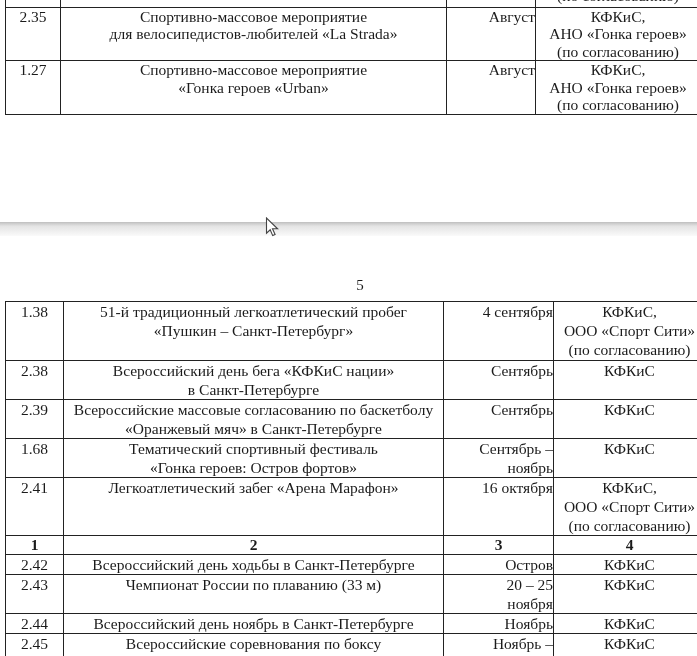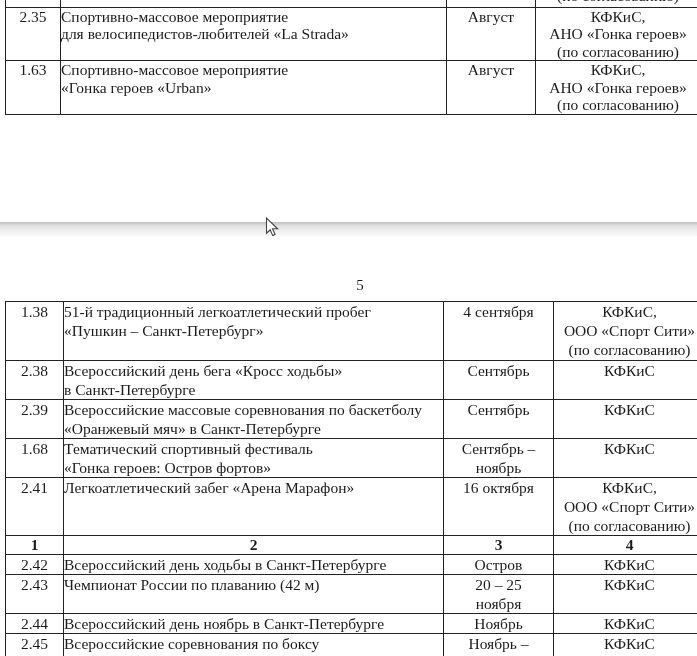--- a/index.html
+++ b/index.html
@@ -19,22 +19,22 @@
   .doc-table{
     position:absolute;border-collapse:collapse;table-layout:fixed;
     background:#fff;font-size:15.5px;
   }
   .doc-table td{
     border:1.2px solid #222;vertical-align:top;padding:0;overflow:hidden;
   }
   #table-p4{left:5px;top:0;width:695px;line-height:17.5px;}
   #table-p5{left:5px;top:65px;width:700px;line-height:19px;}
   .cell-num{text-align:center;padding-top:1px;}
-  .cell-name{padding:1px 4px 0 7px;text-align:left;}
-  .cell-date{text-align:center;padding-top:1px;}
+  .cell-name{padding:1px 4px 0 7px;text-align:center;}
+  .cell-date{text-align:right;padding-top:1px;}
   .cell-org{text-align:center;padding-top:1px;}
   .pre{white-space:pre-line;}
   tr.frag td{border-top:none;}
   tr.frag .frag-clip{margin-top:-13px;}
   tr.head-row td{font-weight:bold;text-align:center;line-height:16px;padding-top:1px;}
   #page-number{
     position:absolute;top:41px;left:335px;width:50px;
     text-align:center;font-size:15px;
   }
   #cursor{position:absolute;left:265px;top:217px;width:15px;height:22px;}
@@ -64,21 +64,21 @@
       <tr style="height:53px">
         <td class="cell-num">2.35</td>
         <td class="cell-name pre">Спортивно-массовое мероприятие
 для велосипедистов-любителей «La Strada»</td>
         <td class="cell-date pre">Август</td>
         <td class="cell-org pre">КФКиС,
 АНО «Гонка героев»
 (по согласованию)</td>
       </tr>
       <tr style="height:53px">
-        <td class="cell-num">1.63</td>
+        <td class="cell-num">1.27</td>
         <td class="cell-name pre">Спортивно-массовое мероприятие
 «Гонка героев «Urban»</td>
         <td class="cell-date pre">Август</td>
         <td class="cell-org pre">КФКиС,
 АНО «Гонка героев»
 (по согласованию)</td>
       </tr>
     </tbody>
       </table>
   </div>
@@ -100,28 +100,28 @@
         <td class="cell-num">1.38</td>
         <td class="cell-name pre">51-й традиционный легкоатлетический пробег
 «Пушкин – Санкт-Петербург»</td>
         <td class="cell-date pre">4 сентября</td>
         <td class="cell-org pre">КФКиС,
 ООО «Спорт Сити»
 (по согласованию)</td>
       </tr>
       <tr style="height:38px">
         <td class="cell-num">2.38</td>
-        <td class="cell-name pre">Всероссийский день бега «Кросс ходьбы»
+        <td class="cell-name pre">Всероссийский день бега «КФКиС нации»
 в Санкт-Петербурге</td>
         <td class="cell-date pre">Сентябрь</td>
         <td class="cell-org pre">КФКиС</td>
       </tr>
       <tr style="height:38px">
         <td class="cell-num">2.39</td>
-        <td class="cell-name pre">Всероссийские массовые соревнования по баскетболу
+        <td class="cell-name pre">Всероссийские массовые согласованию по баскетболу
 «Оранжевый мяч» в Санкт-Петербурге</td>
         <td class="cell-date pre">Сентябрь</td>
         <td class="cell-org pre">КФКиС</td>
       </tr>
       <tr style="height:38px">
         <td class="cell-num">1.68</td>
         <td class="cell-name pre">Тематический спортивный фестиваль
 «Гонка героев: Остров фортов»</td>
         <td class="cell-date pre">Сентябрь –
 ноябрь</td>
@@ -142,21 +142,21 @@
         <td>4</td>
       </tr>
       <tr style="height:19px">
         <td class="cell-num">2.42</td>
         <td class="cell-name pre">Всероссийский день ходьбы в Санкт-Петербурге</td>
         <td class="cell-date pre">Остров</td>
         <td class="cell-org pre">КФКиС</td>
       </tr>
       <tr style="height:38px">
         <td class="cell-num">2.43</td>
-        <td class="cell-name pre">Чемпионат России по плаванию (42 м)</td>
+        <td class="cell-name pre">Чемпионат России по плаванию (33 м)</td>
         <td class="cell-date pre">20 – 25
 ноября</td>
         <td class="cell-org pre">КФКиС</td>
       </tr>
       <tr style="height:19px">
         <td class="cell-num">2.44</td>
         <td class="cell-name pre">Всероссийский день ноябрь в Санкт-Петербурге</td>
         <td class="cell-date pre">Ноябрь</td>
         <td class="cell-org pre">КФКиС</td>
       </tr>

